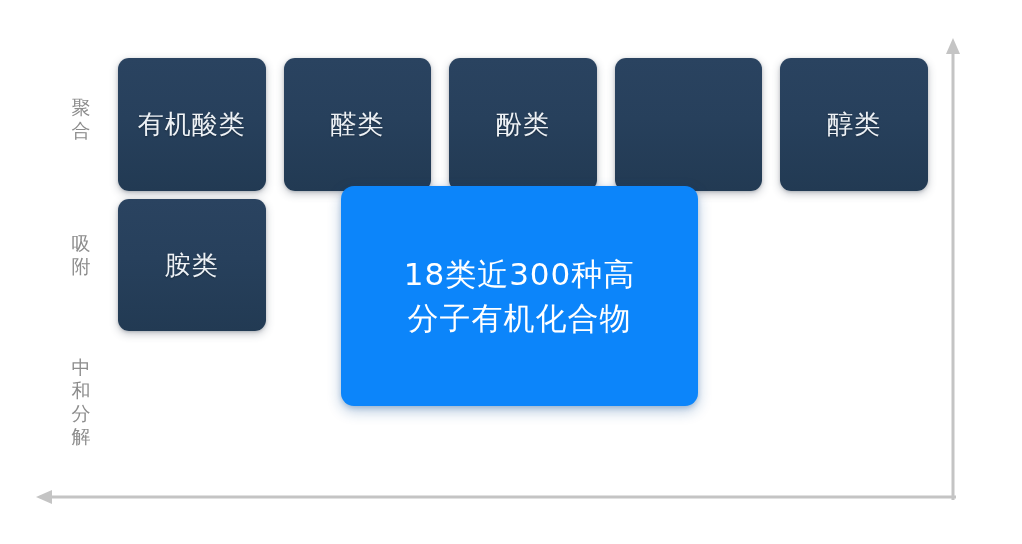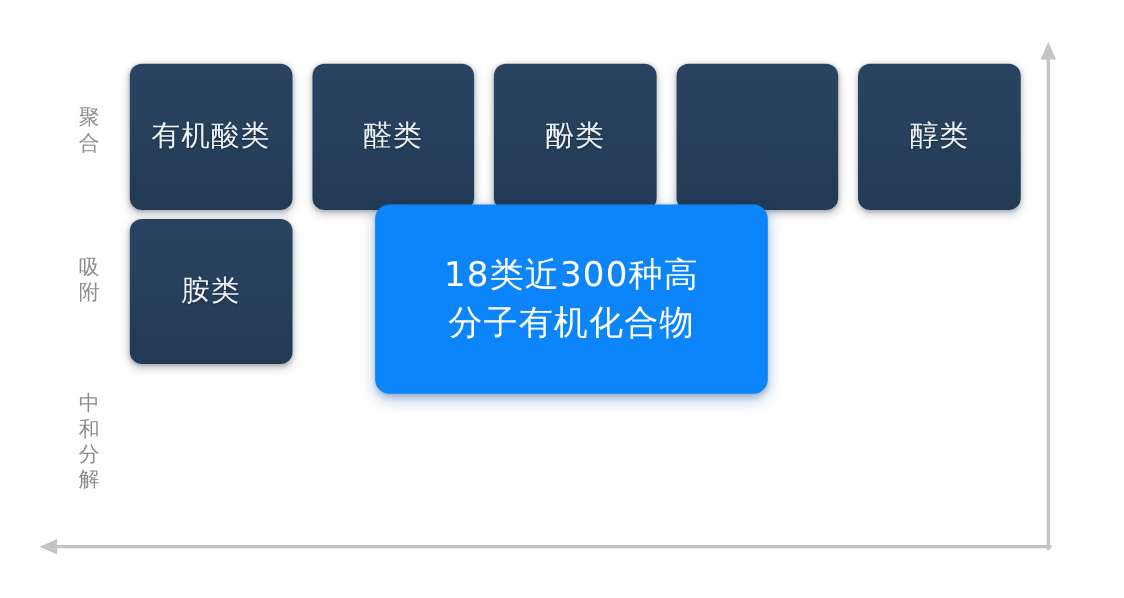--- a/index.html
+++ b/index.html
@@ -73,21 +73,21 @@
     text-shadow: 0 1px 2px rgba(0, 0, 0, 0.35);
     user-select: none;
   }
 
   
   #callout {
     position: absolute;
     left: 341px;
     top: 186px;
     width: 357px;
-    height: 172px;
+    height: 220px;
     border-radius: 13px;
     background: #0c85fa;
     box-shadow: 0 5px 14px rgba(20, 80, 150, 0.32),
                 0 2px 5px rgba(20, 80, 150, 0.22);
     display: flex;
     align-items: center;
     justify-content: center;
     text-align: center;
   }
   #callout .callout-text {

